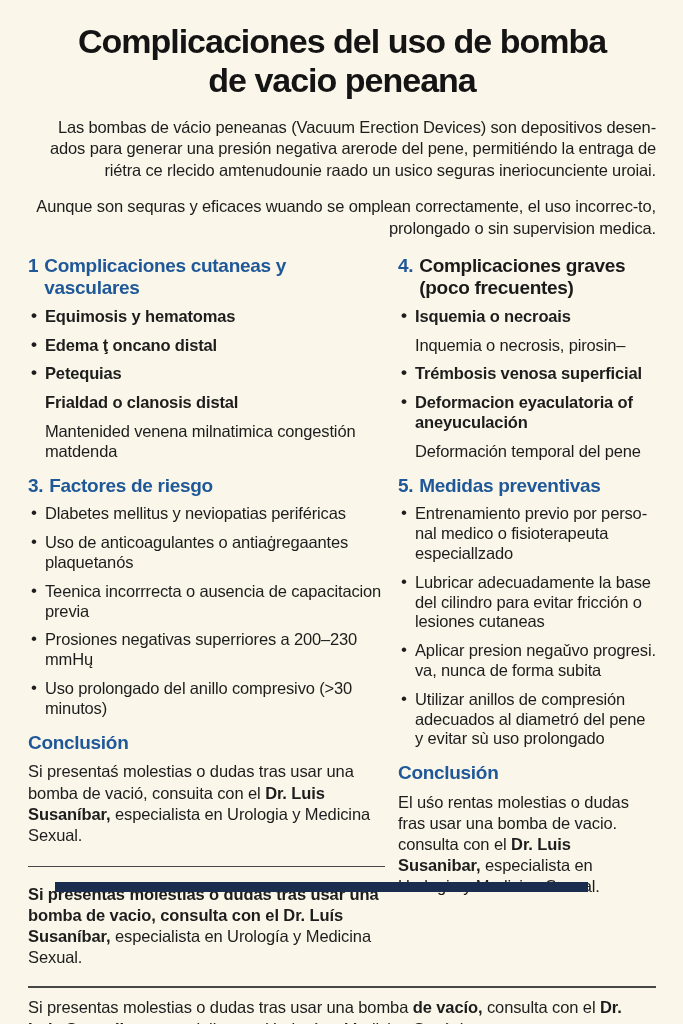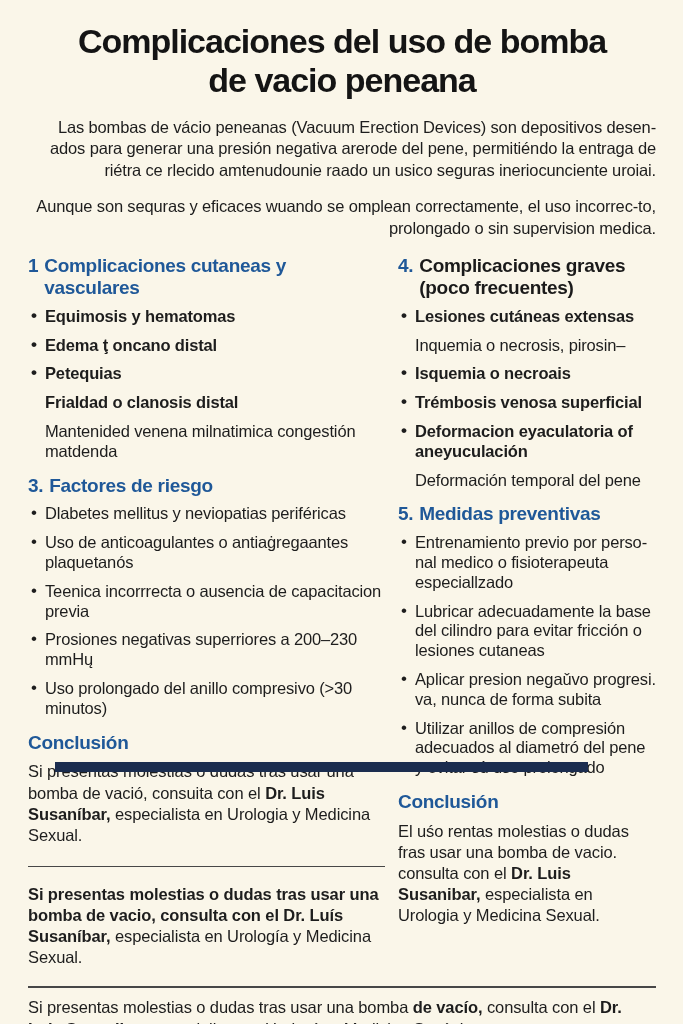--- a/index.html
+++ b/index.html
@@ -1,21 +1,21 @@
 <!DOCTYPE html>
 <html><head>
 <meta charset="utf-8">
 <style>
   html,body{margin:0;padding:0;}
   body{
     width:683px;height:1024px;overflow:hidden;position:relative;
     background:#faf6e9;color:#1d1d1d;
     font-family:"Liberation Sans", sans-serif;
   }
-  .page{box-sizing:border-box;width:683px;height:772px;padding:16px 27px 16px 28px;position:relative;}
+  .page{box-sizing:border-box;width:683px;height:892px;padding:16px 27px 16px 28px;position:relative;}
   .title{
     text-align:center;font-weight:700;font-size:34px;line-height:1.16;
     letter-spacing:-1px;color:#141414;margin:6px 0 16px 0;
   }
   .title span{display:block;}
   .intro{font-size:16.5px;line-height:1.3;letter-spacing:-0.15px;margin:0 0 15px 0;text-align:right;}
   .columns{display:flex;gap:13px;align-items:flex-start;}
   .col{min-width:0;}
   .col-left{flex:0 0 357px;}
   .col-right{flex:1 1 auto;}
@@ -80,23 +80,22 @@
         </div>
         <p class="para"><span>Si presentaś molestias o dudas tras usar una bomba de vació, consuita con el </span><span class="b">Dr. Luis Susaníbar,</span><span> especialista en Urologia y Medicina Sexual.</span></p>
         <div class="rule"></div>
         <p class="para"><span class="b">Si presentas molestias o dudas tras usar una bomba de vacio, consulta con el Dr. Luís Susaníbar,</span><span> especialista en Urología y Medicina Sexual.</span></p>
       </div>
     <div class="col col-right" id="col-right">
         <div class="sec-h dark-title">
           <span class="num">4.</span>
           <span class="ht">Complicaciones graves (poco frecuentes)</span>
         </div>
-        <div class="item bullet b">Lesiones cutáneas extensas</div>
+        <div class="item bullet b">Isquemia o necroais</div>
         <div class="item">Inquemia o necrosis, pirosin–</div>
-        <div class="item bullet b">Isquemia o necroais</div>
         <div class="item bullet b">Trémbosis venosa superficial</div>
         <div class="item bullet b">Deformacion eyaculatoria of aneyuculación</div>
         <div class="item">Deformación temporal del pene</div>
         <div class="sec-h">
           <span class="num">5.</span>
           <span class="ht">Medidas preventivas</span>
         </div>
         <div class="item bullet">Entrenamiento previo por perso-nal medico o fisioterapeuta especiallzado</div>
         <div class="item bullet">Lubricar adecuadamente la base del cilindro para evitar fricción o lesiones cutaneas</div>
         <div class="item bullet">Aplicar presion negaǔvo progresi. va, nunca de forma subita</div>

